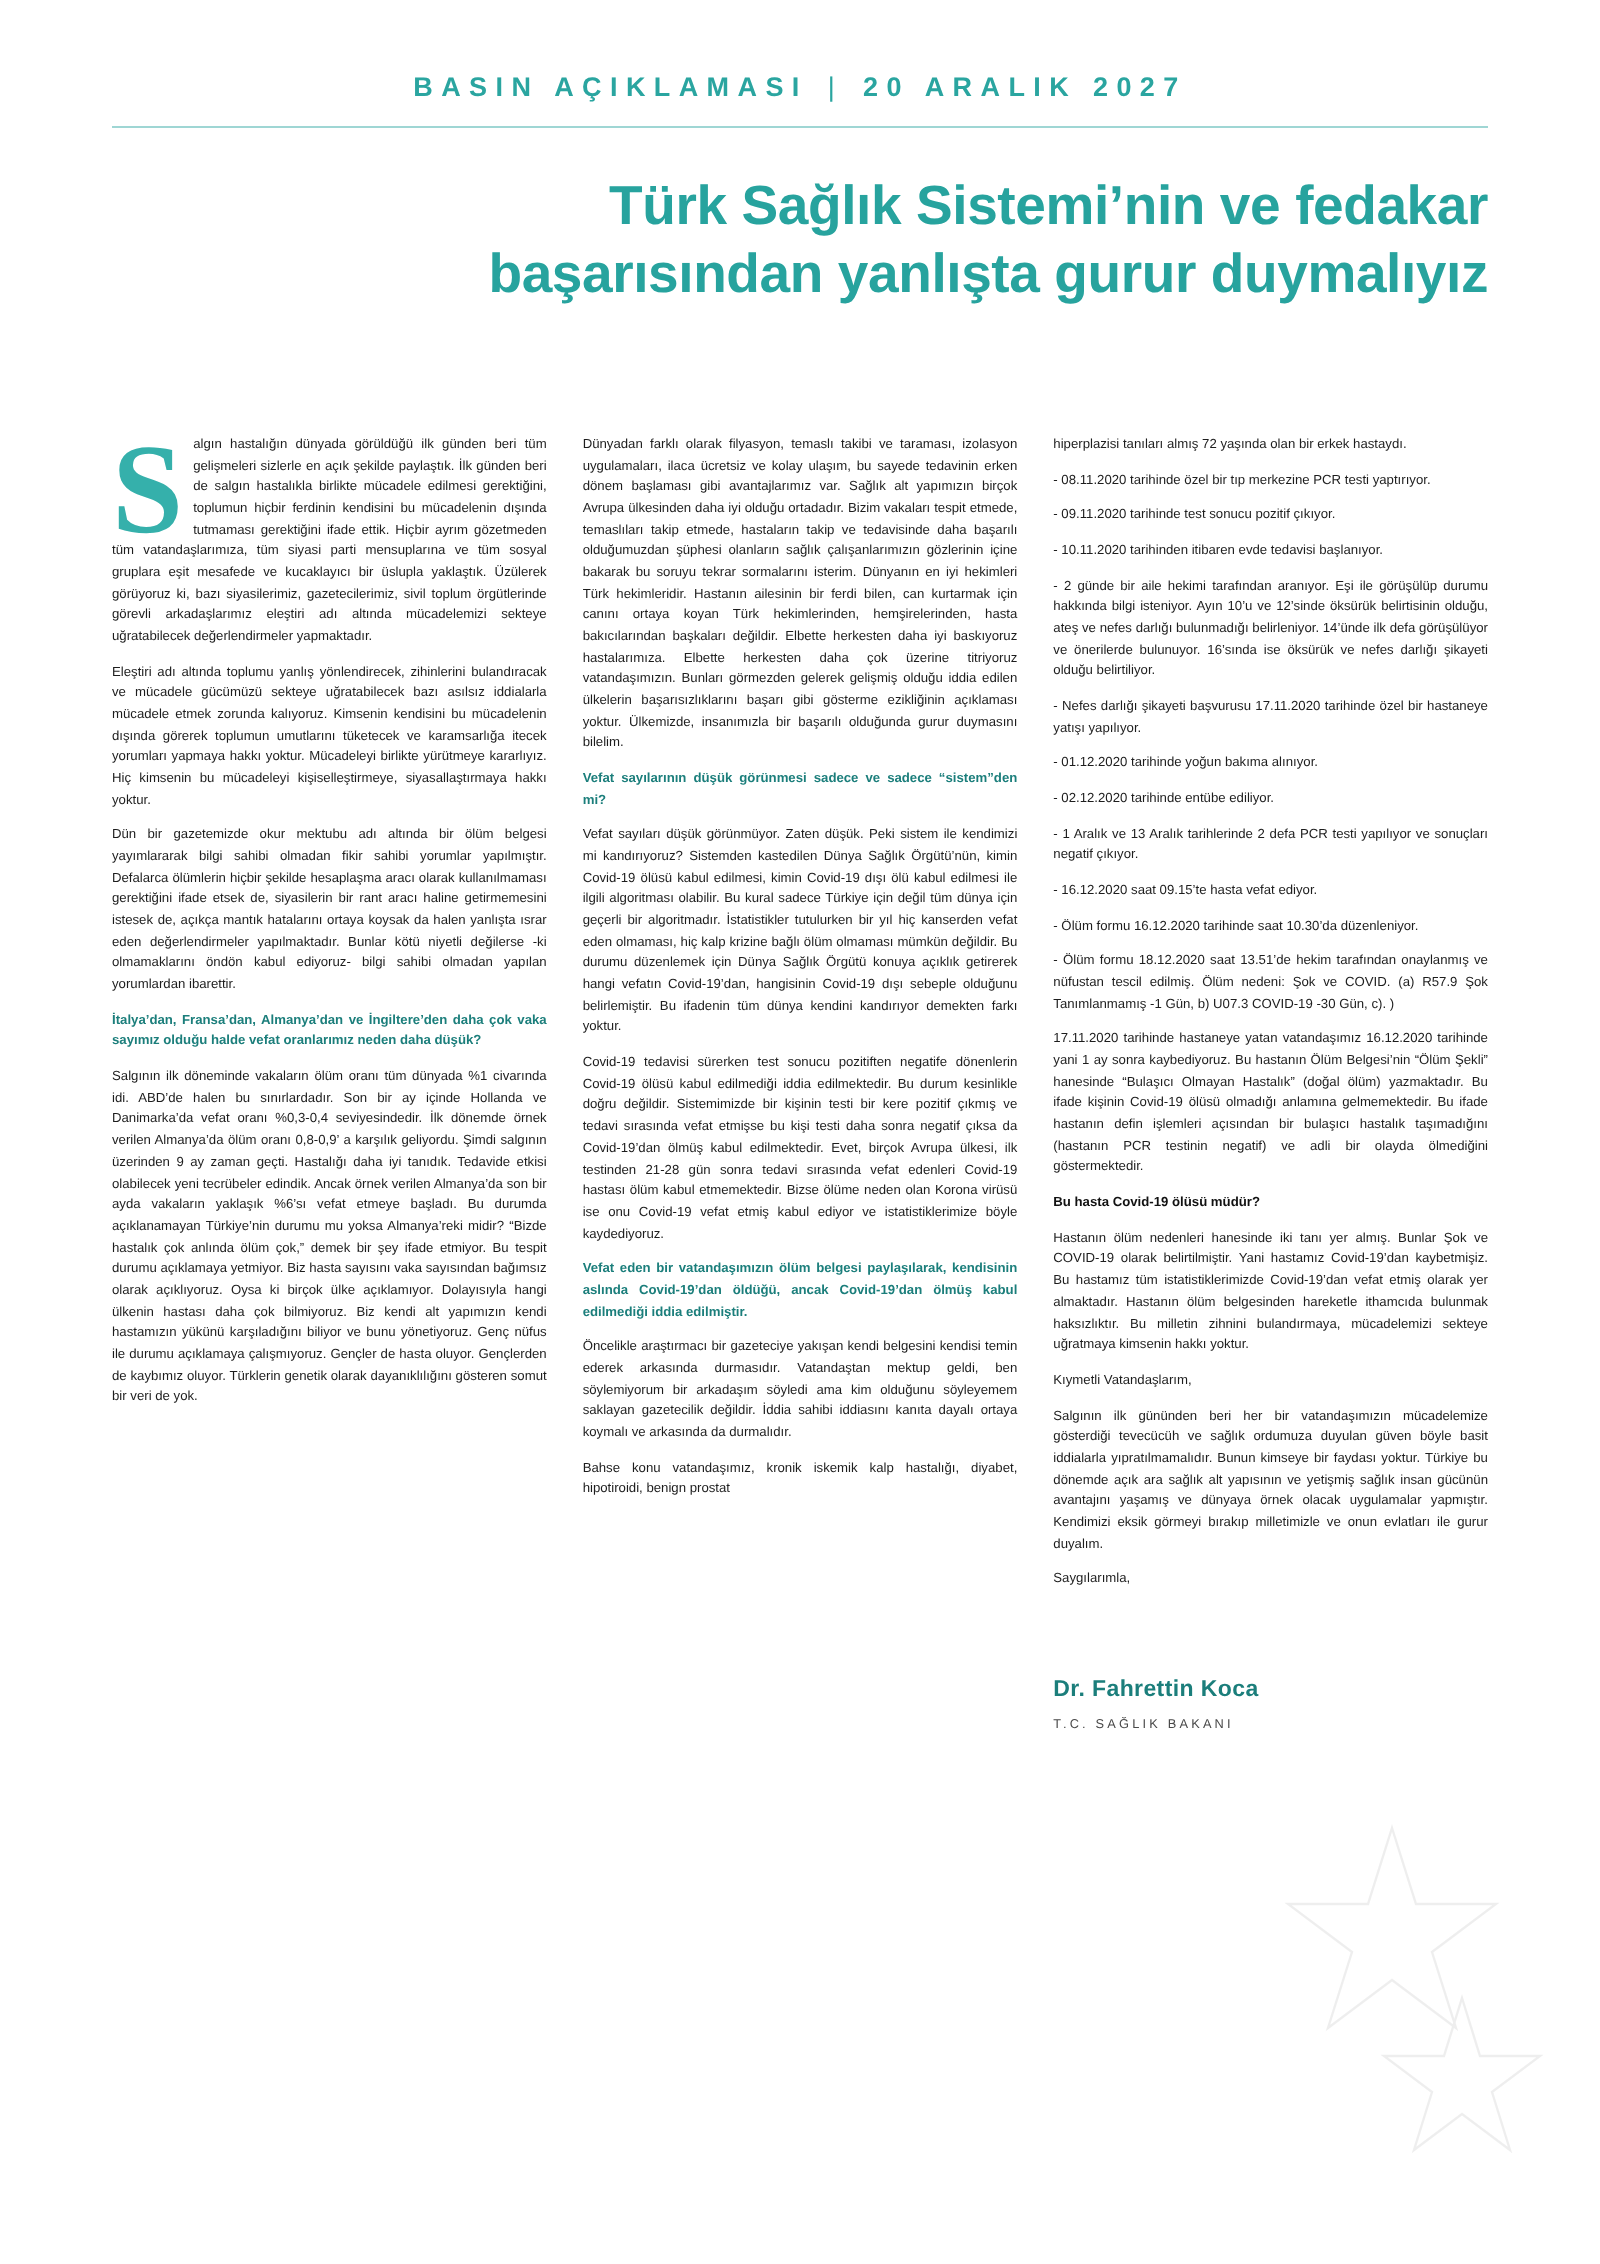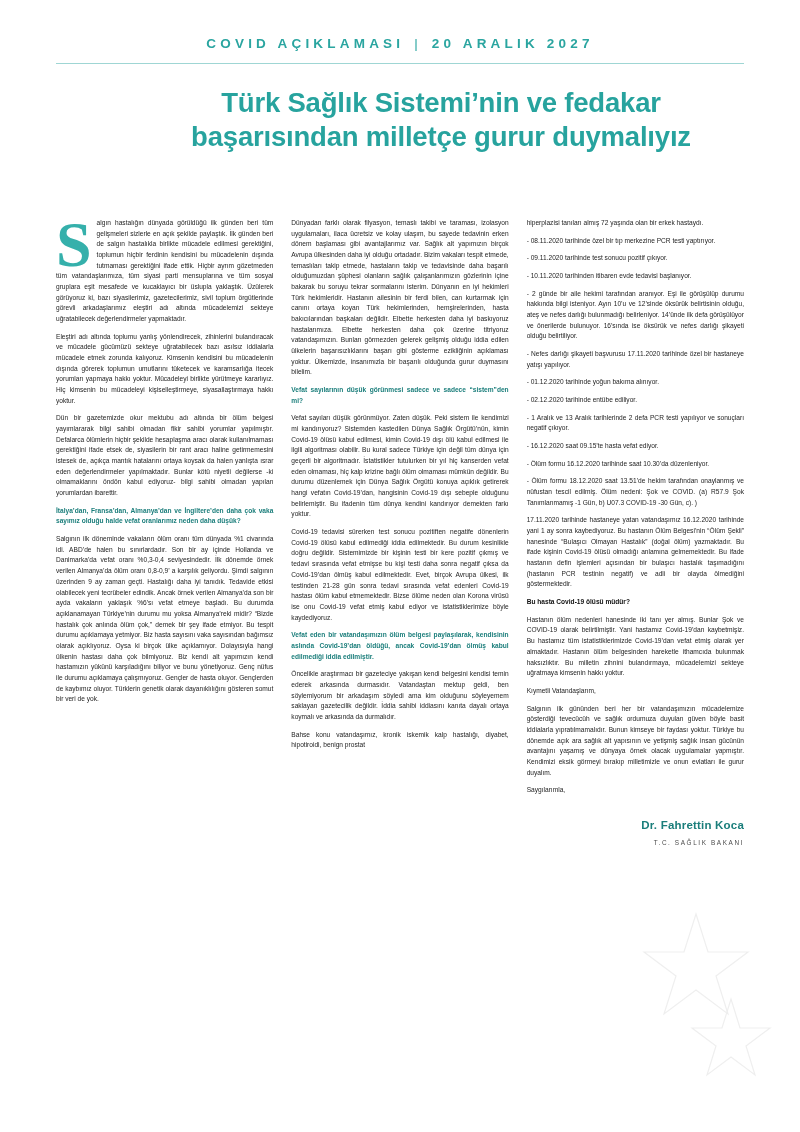--- a/index.html
+++ b/index.html
@@ -33,21 +33,21 @@
     border-top: 1px solid #9fd6d4;
     height: 0;
   }
   .headline {
     margin: 22px 56px 0 56px;
     color: #27a39e;
     font-size: 27.5px;
     line-height: 1.22;
     font-weight: 700;
     letter-spacing: -0.2px;
-    text-align: center;
+    text-align: right;
     padding-left: 82px;
   }
   
   .cols {
     position: absolute;
     top: 218px;
     left: 56px;
     right: 56px;
     display: flex;
     gap: 18px;
@@ -69,22 +69,21 @@
   .dropcap {
     float: left;
     font-size: 64px;
     line-height: 0.78;
     font-weight: 700;
     color: #35b0ab;
     margin: 2px 5px 0 0;
     font-family: "Liberation Serif", serif;
   }
   .signature {
-    margin-top: 20px;
-    text-align: right;
+    margin-top: 40px;
   }
   .sig-name {
     font-size: 11.5px;
     font-weight: 700;
     color: #1b7e7b;
     letter-spacing: 0.2px;
   }
   .sig-title {
     font-size: 6.4px;
     letter-spacing: 1.6px;
@@ -101,30 +100,30 @@
     pointer-events: none;
   }
   .footer-space { height: 20px; }
 </style>
 </head>
 <body>
 
 <div class="page">
 
   <div class="kicker">
-    <span>COVID AÇIKLAMASI</span>
+    <span>BASIN AÇIKLAMASI</span>
     <span class="sep">|</span>
     <span>20 ARALIK 2027</span>
   </div>
 
   <div class="rule"></div>
 
   <div class="headline">
     <div>Türk Sağlık Sistemi’nin ve fedakar</div>
-    <div>başarısından milletçe gurur duymalıyız</div>
+    <div>başarısından yanlışta gurur duymalıyız</div>
   </div>
 
   <div class="cols">
 
     <div class="col">
       <p class="dropcap-para">
         <span class="dropcap">S</span><span>algın hastalığın dünyada görüldüğü ilk günden beri tüm gelişmeleri sizlerle en açık şekilde paylaştık. İlk günden beri de salgın hastalıkla birlikte mücadele edilmesi gerektiğini, toplumun hiçbir ferdinin kendisini bu mücadelenin dışında tutmaması gerektiğini ifade ettik. Hiçbir ayrım gözetmeden tüm vatandaşlarımıza, tüm siyasi parti mensuplarına ve tüm sosyal gruplara eşit mesafede ve kucaklayıcı bir üslupla yaklaştık. Üzülerek görüyoruz ki, bazı siyasilerimiz, gazetecilerimiz, sivil toplum örgütlerinde görevli arkadaşlarımız eleştiri adı altında mücadelemizi sekteye uğratabilecek değerlendirmeler yapmaktadır.</span>
       </p>
       <p>Eleştiri adı altında toplumu yanlış yönlendirecek, zihinlerini bulandıracak ve mücadele gücümüzü sekteye uğratabilecek bazı asılsız iddialarla mücadele etmek zorunda kalıyoruz. Kimsenin kendisini bu mücadelenin dışında görerek toplumun umutlarını tüketecek ve karamsarlığa itecek yorumları yapmaya hakkı yoktur. Mücadeleyi birlikte yürütmeye kararlıyız. Hiç kimsenin bu mücadeleyi kişiselleştirmeye, siyasallaştırmaya hakkı yoktur.</p>
       <p>Dün bir gazetemizde okur mektubu adı altında bir ölüm belgesi yayımlararak bilgi sahibi olmadan fikir sahibi yorumlar yapılmıştır. Defalarca ölümlerin hiçbir şekilde hesaplaşma aracı olarak kullanılmaması gerektiğini ifade etsek de, siyasilerin bir rant aracı haline getirmemesini istesek de, açıkça mantık hatalarını ortaya koysak da halen yanlışta ısrar eden değerlendirmeler yapılmaktadır. Bunlar kötü niyetli değilerse  -ki olmamaklarını öndön kabul ediyoruz-  bilgi sahibi olmadan yapılan yorumlardan ibarettir.</p>

